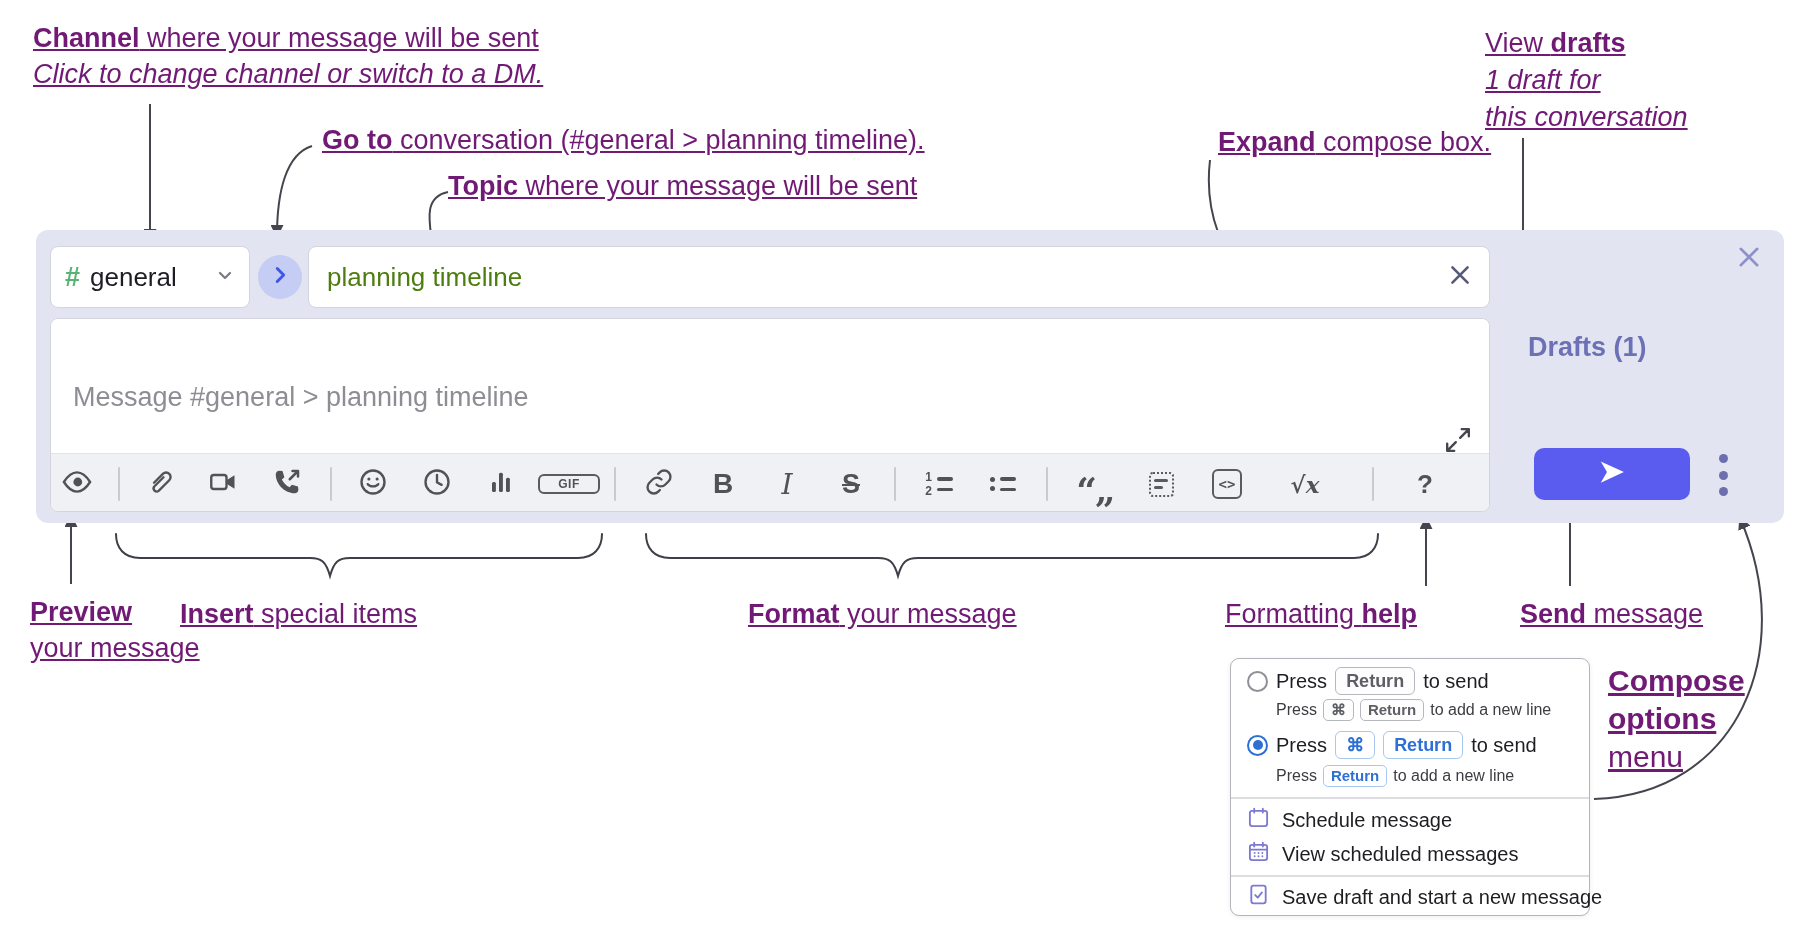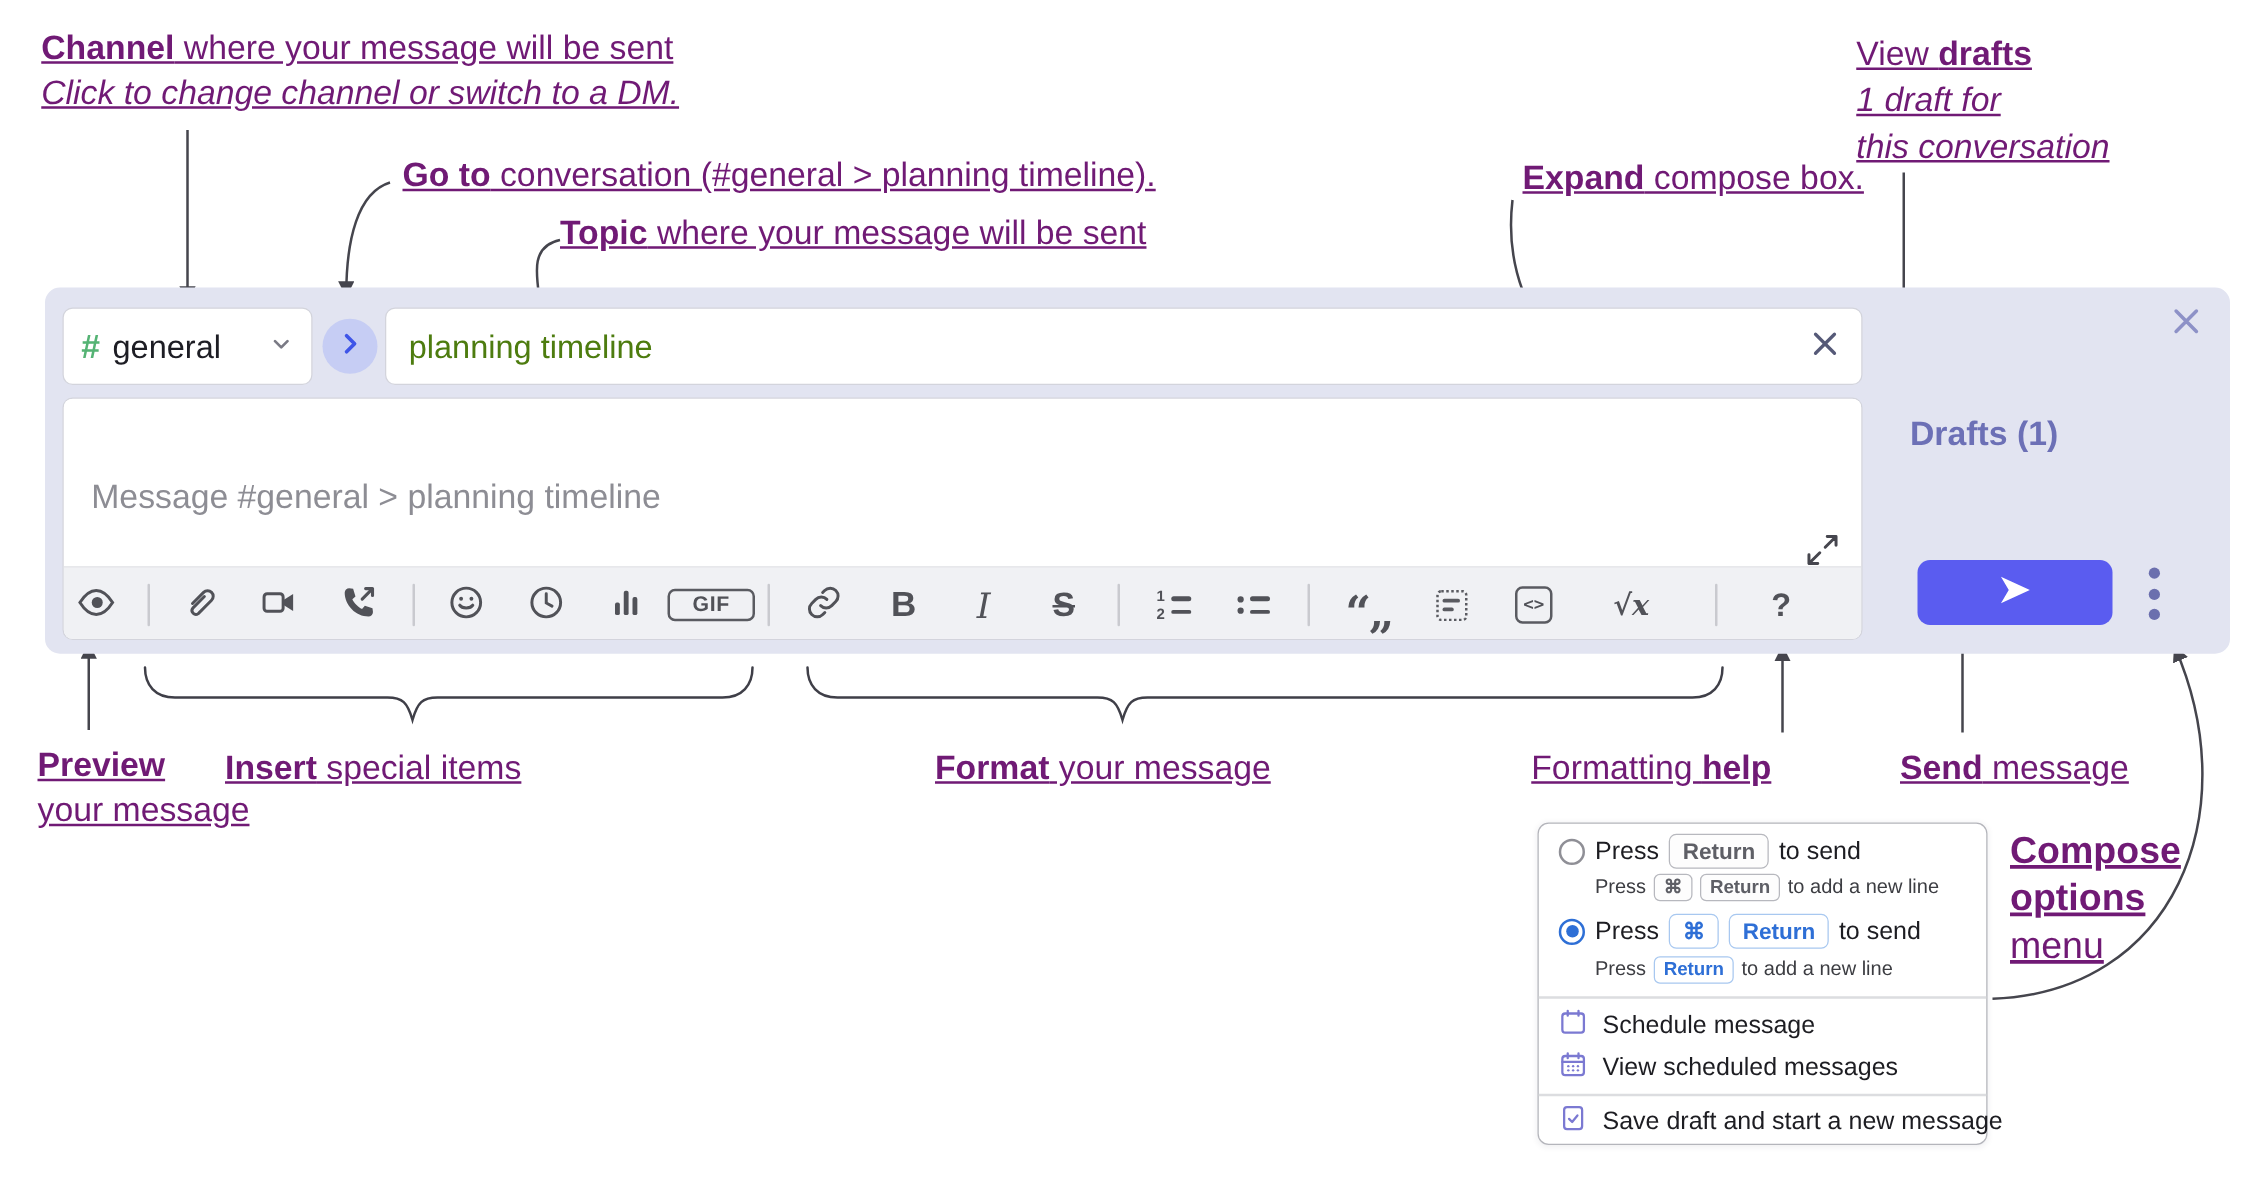--- a/index.html
+++ b/index.html
@@ -33,21 +33,21 @@
   .expand{position:absolute;right:18px;top:108px;width:26px;height:26px;cursor:pointer;}
   .toolbar{position:absolute;left:0;top:134px;right:0;height:60px;background:#f0f1f4;border-top:1px solid #e3e4e8;}
   .tbi{position:absolute;top:0;height:60px;width:44px;display:flex;align-items:center;justify-content:center;color:#515258;}
   .tbdiv{position:absolute;top:13px;width:2px;height:34px;background:#c9cacf;border-radius:1px;}
   .glyphB{font-size:28px;font-weight:700;}
   .glyphI{font-size:28px;font-style:italic;font-family:"DejaVu Serif",serif;}
   .glyphS{font-size:27px;font-weight:600;text-decoration:line-through;}
   .glyphQ{font-size:36px;font-weight:700;font-family:"DejaVu Serif",serif;letter-spacing:-2px;line-height:20px;padding-top:12px;}
   .glyphR{font-size:23px;font-weight:600;font-style:italic;font-family:"DejaVu Serif",serif;}
   .glyphH{font-size:26px;font-weight:600;}
-  .gifbadge{border:2px solid #5a5b61;border-radius:6px;padding:1px 18px;font-size:17px;font-weight:700;letter-spacing:.5px;}
+  .gifbadge{border:2px solid #5a5b61;border-radius:6px;padding:1px 18px;font-size:12px;font-weight:700;letter-spacing:.5px;}
   .codebadge{border:2px solid #5a5b61;border-radius:6px;width:26px;height:26px;display:flex;align-items:center;justify-content:center;
              font-family:"DejaVu Sans Mono",monospace;font-size:14px;font-weight:700;}
   .blockbadge{border:2.3px dotted #5a5b61;border-radius:4px;width:25px;height:25px;display:flex;flex-direction:column;gap:4px;
               align-items:flex-start;justify-content:center;padding-left:3px;box-sizing:border-box;}
   .blockbadge i{display:block;height:2.6px;background:#5a5b61;border-radius:2px;}
   .blockbadge i:nth-child(1){width:14px;}
   .blockbadge i:nth-child(2){width:9px;}
   .listico{display:flex;align-items:center;gap:5px;}
   .listico .col{display:flex;flex-direction:column;gap:4px;align-items:center;}
   .listico .col span{font-size:12px;font-weight:700;line-height:10px;color:#515258;}

